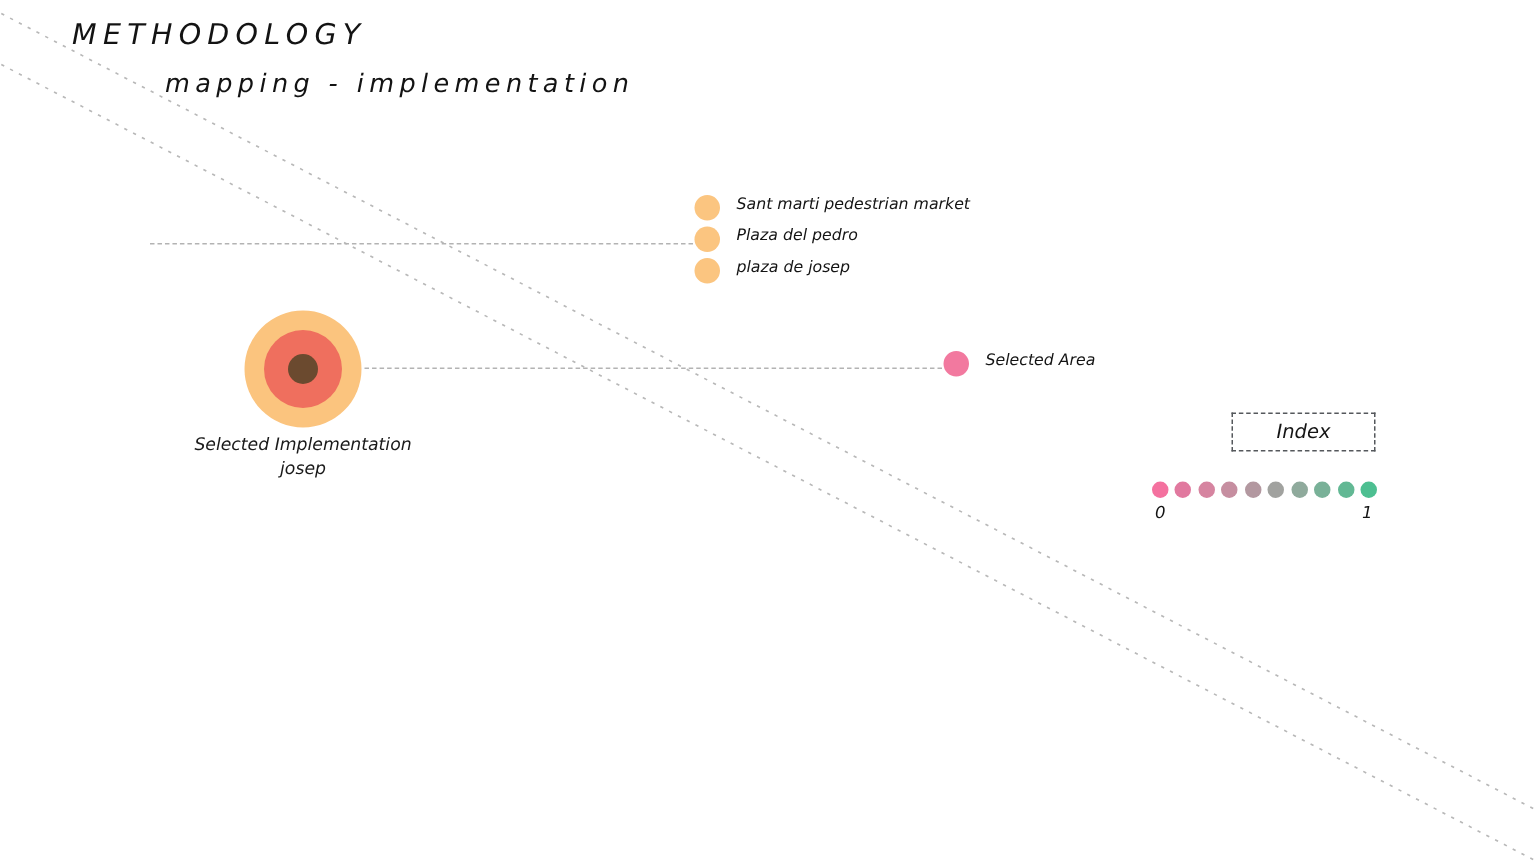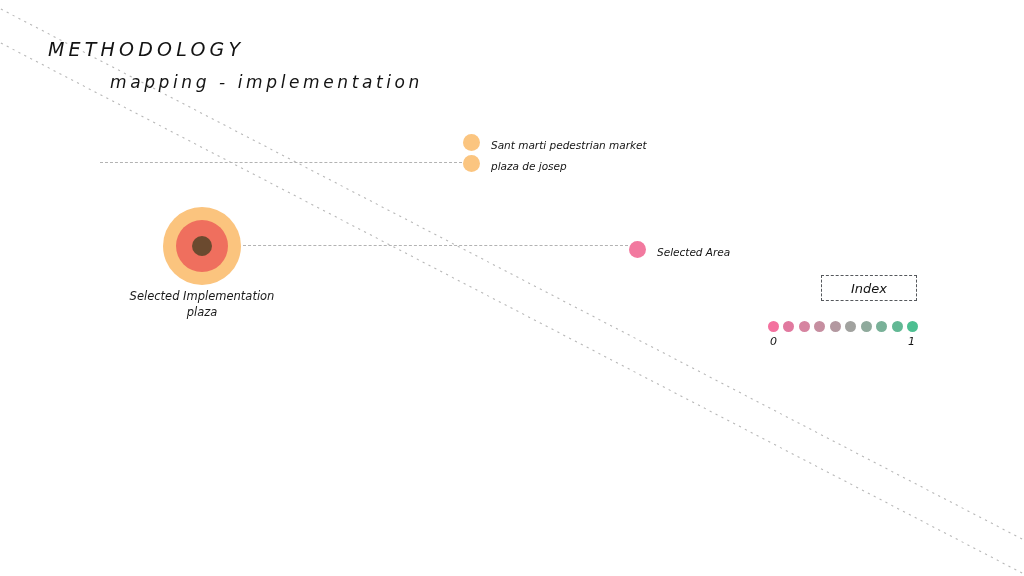--- a/index.html
+++ b/index.html
@@ -26,21 +26,20 @@
     width: 1024px;
     height: 576px;
     pointer-events: none;
   }
 
   
   .title-block {
     position: absolute;
     left: 48px;
     top: 14px;
-    margin-top: 26px;
   }
   .title-main {
     font-family: "DejaVu Sans", sans-serif;
     font-style: italic;
     font-size: 19px;
     letter-spacing: 4.2px;
     color: #131313;
     white-space: nowrap;
     line-height: 1;
   }
@@ -87,21 +86,21 @@
     line-height: 1.35;
     white-space: nowrap;
   }
 
   
   .legend {
     position: absolute;
   }
   .legend-row {
     display: flex;
-    align-items: flex-end;
+    align-items: flex-start;
     height: 21px;
   }
   .legend-swatch {
     width: 17px;
     height: 17px;
     border-radius: 50%;
     flex: 0 0 auto;
   }
   .legend-label {
     margin-left: 11px;
@@ -185,28 +184,32 @@
 
   <div class="connector" style="left:243px; top:245px; width:385px;"></div>
 
 
   <div class="marker-group" style="left:163px; top:207px; width:78px; height:78px;">
     <div class="ring" style="width:78px; height:78px; background:#fbc47e;"></div>
     <div class="ring" style="width:52px; height:52px; background:#ef6f5e;"></div>
     <div class="ring" style="width:20px; height:20px; background:#6b4a2f;"></div>
     <div class="marker-caption" style="top:82px;">
       <div>Selected Implementation</div>
-      <div>plaza</div>
+      <div>josep</div>
     </div>
   </div>
 
   <div class="legend legend-a" style="left:463px; top:130px;">
     <div class="legend-row">
       <span class="legend-swatch" style="background:#fbc580;"></span>
       <span class="legend-label">Sant marti pedestrian market</span>
+    </div>
+    <div class="legend-row">
+      <span class="legend-swatch" style="background:#fbc580;"></span>
+      <span class="legend-label">Plaza del pedro</span>
     </div>
     <div class="legend-row">
       <span class="legend-swatch" style="background:#fbc580;"></span>
       <span class="legend-label">plaza de josep</span>
     </div>
   </div>
 
   <div class="legend legend-b" style="left:629px; top:234px;">
     <div class="legend-row">
       <span class="legend-swatch" style="background:#f2799f;"></span>

